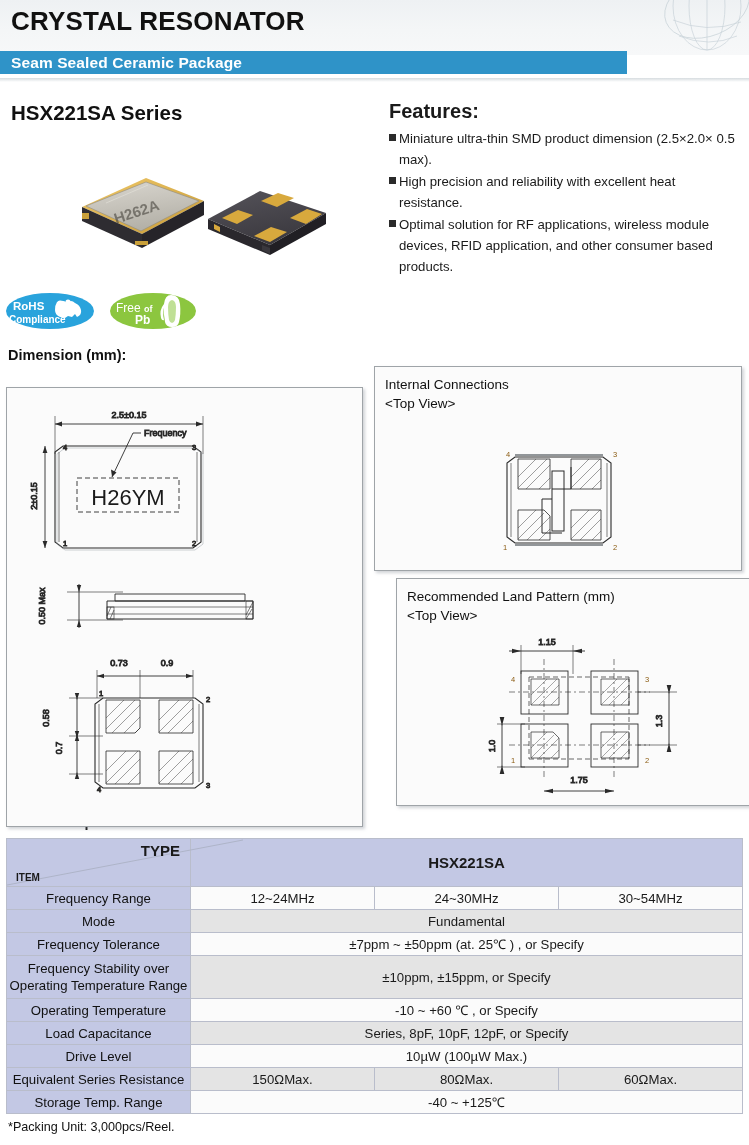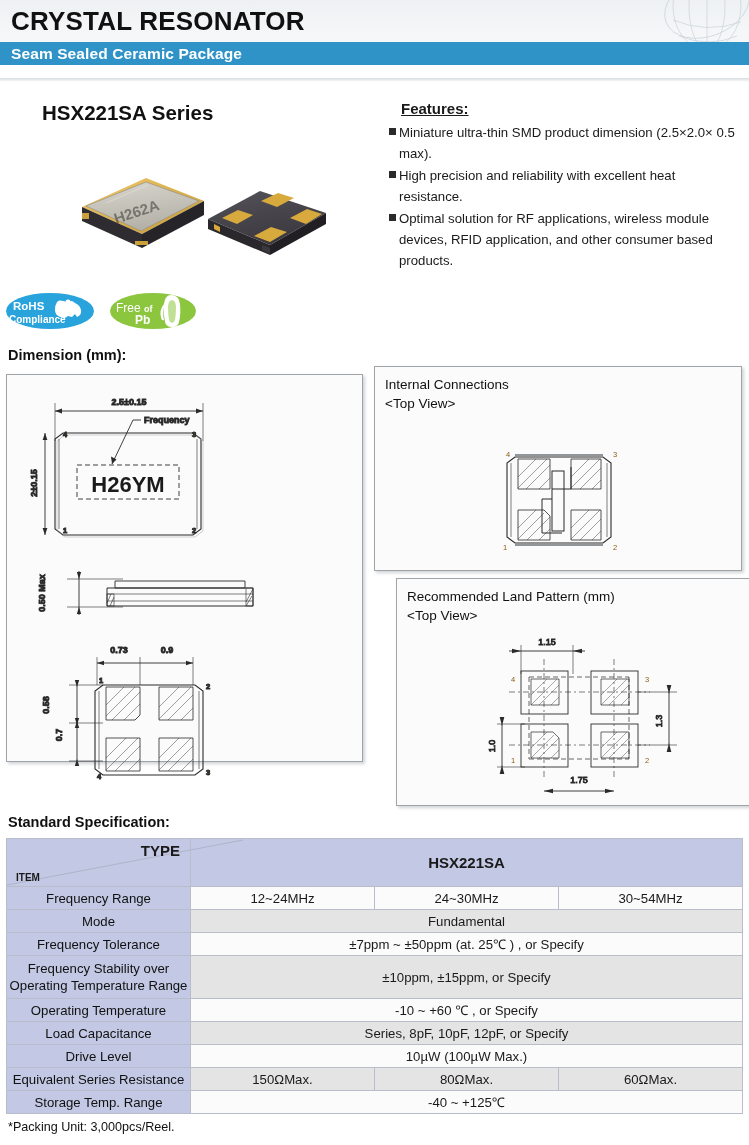--- a/index.html
+++ b/index.html
@@ -16,40 +16,40 @@
   .hdr-bg {
     position:absolute; left:0; top:0; width:749px; height:55px;
     background:linear-gradient(180deg,#eef1f3 0%,#f4f6f7 55%,#f7f8f9 100%);
   }
   .hdr-globe { position:absolute; right:0; top:0; width:160px; height:58px; opacity:.5; }
   .doc-title {
     position:absolute; left:11px; top:6px;
     font-size:26px; font-weight:bold; letter-spacing:.2px; color:#111;
   }
   .blue-band {
-    position:absolute; left:0; top:42px; width:749px; height:23px;
+    position:absolute; left:0; top:51px; width:627px; height:23px;
     background:#2f93c8;
   }
   .blue-band span {
     position:absolute; left:11px; top:3px; color:#fff;
     font-size:15.5px; font-weight:bold; letter-spacing:.1px;
   }
   .band-shadow {
     position:absolute; left:0; top:78px; width:749px; height:4px;
     background:linear-gradient(180deg,rgba(120,140,150,.30),rgba(255,255,255,0));
   }
 
   .series-title {
     position:absolute; left:11px; top:101px;
-    font-size:20.5px; font-weight:bold; color:#111;margin-left:31px;
+    font-size:20.5px; font-weight:bold; color:#111;
   }
 
   
   .features { position:absolute; left:389px; top:100px; width:350px; }
-  .features h3 { margin:0 0 5px 12px; font-size:15px; font-weight:bold;text-decoration:underline; }
+  .features h3 { margin:0 0 5px 0; font-size:20px; font-weight:bold; }
   .feat-item { display:flex; margin-bottom:1px; }
   .feat-bullet {
     flex:0 0 auto; width:7px; height:7px; background:#2a2a2a;
     margin:6px 3px 0 0;
   }
   .feat-text { font-size:13.2px; line-height:21px; }
 
   
   .photo { position:absolute; left:38px; top:155px; width:300px; height:125px; }
 
@@ -61,21 +61,21 @@
   .sec-label { position:absolute; font-size:14.5px; font-weight:bold; color:#111; }
   #lbl-dimension { left:8px; top:347px; }
   #lbl-spec { left:8px; top:814px; }
 
   
   .panel {
     position:absolute; background:#fbfbfb;
     border:1px solid #9fa4a8;
     box-shadow:2px 2px 3px rgba(120,130,140,.35);
   }
-  #panel-dim  { left:6px;   top:374px; width:357px; height:388px;font-weight:bold; }
+  #panel-dim  { left:6px;   top:387px; width:357px; height:440px; }
   #panel-int  { left:374px; top:366px; width:368px; height:205px; }
   #panel-land { left:374px; top:578px; width:368px; height:228px;margin-left:22px; }
 
   .panel-title {
     position:absolute; left:10px; top:8px;
     font-size:13.5px; line-height:19px; color:#111;
   }
 
   
   #spec-table {

